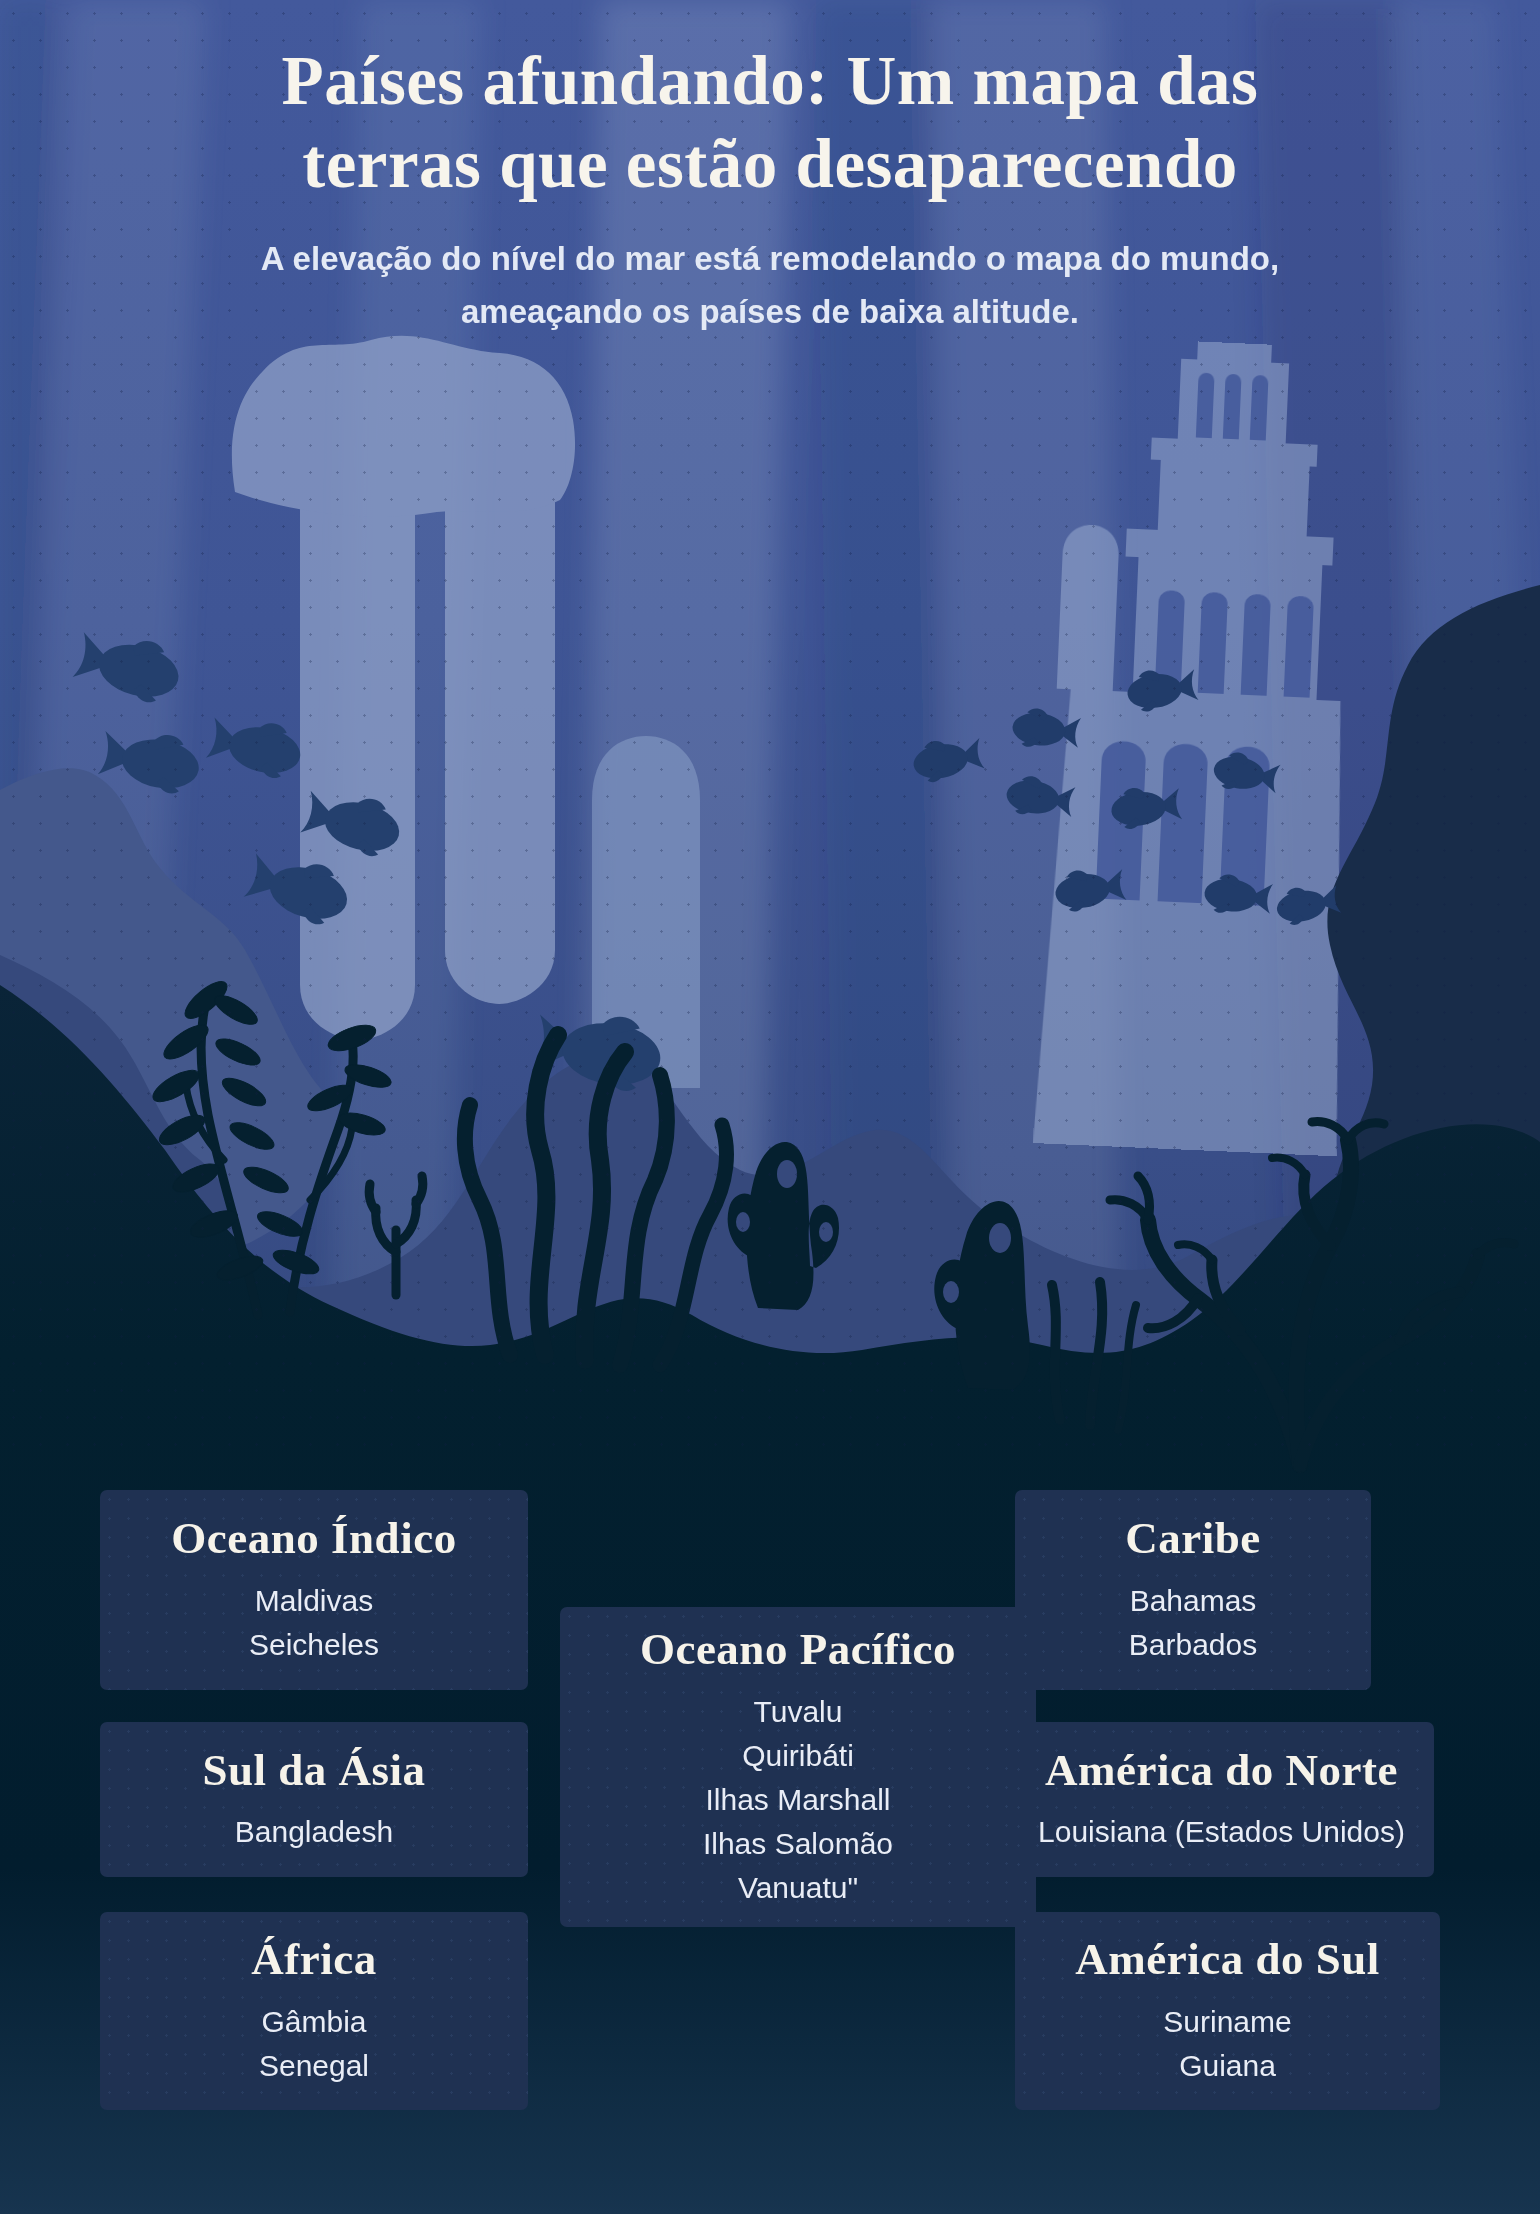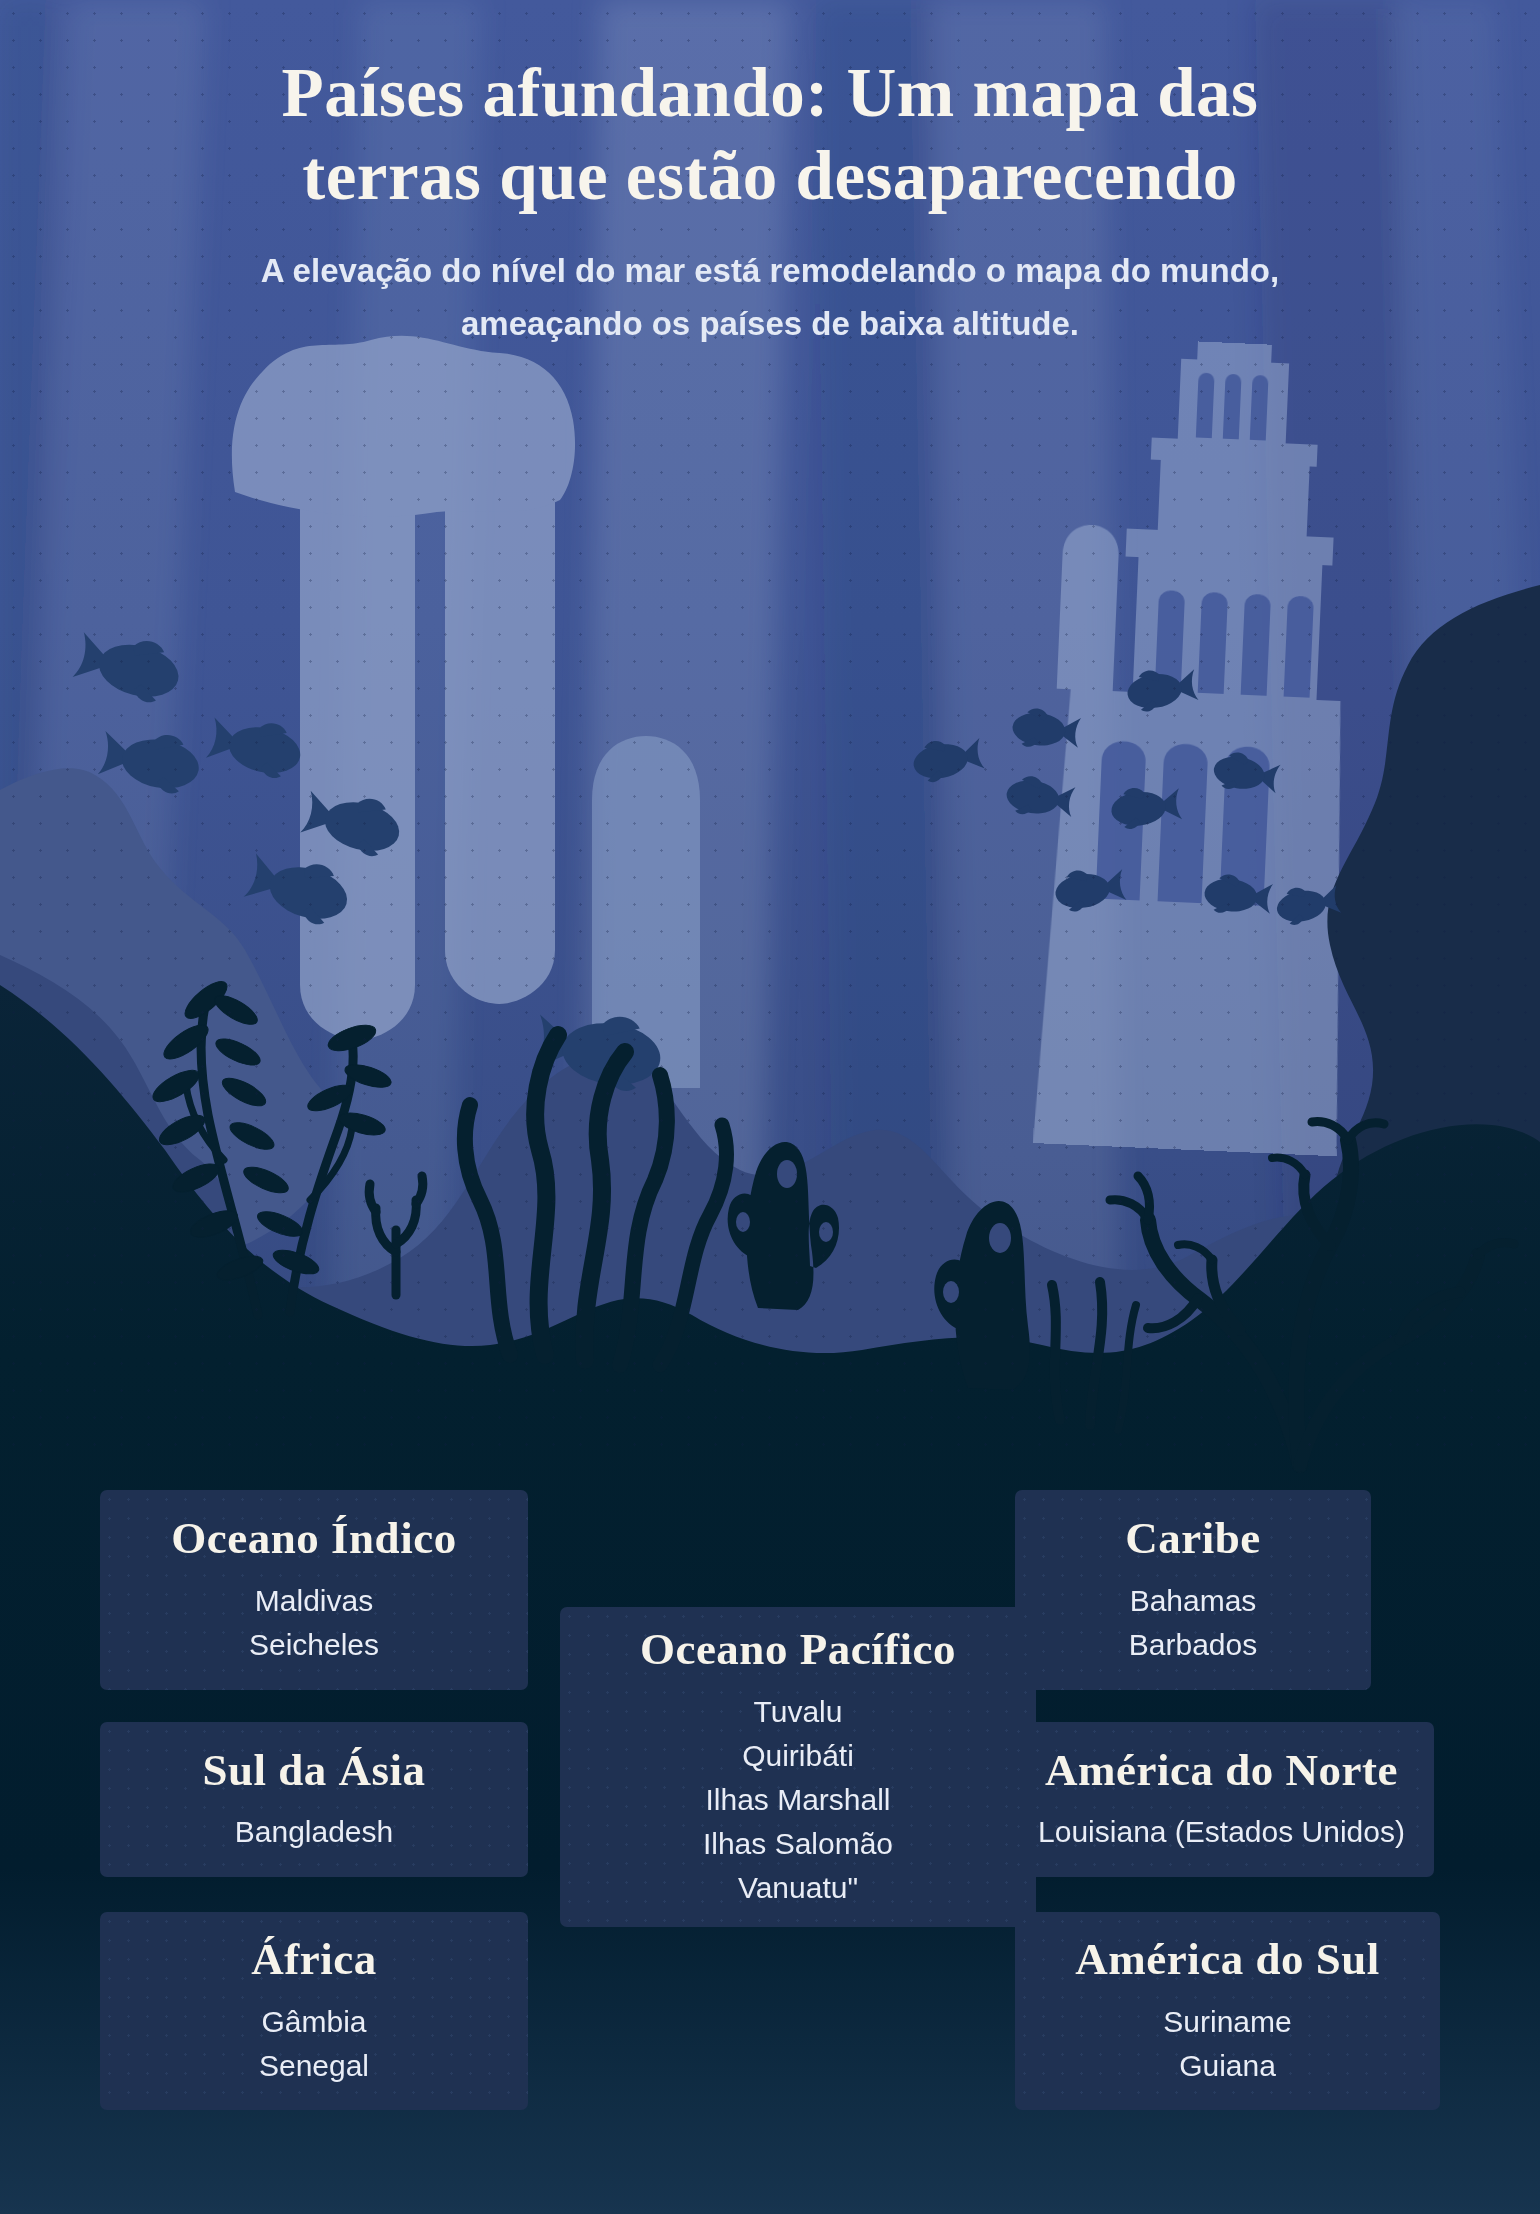--- a/index.html
+++ b/index.html
@@ -5,21 +5,21 @@
   html,body{margin:0;padding:0;background:#021d2f;}
   body{width:1540px;height:2214px;position:relative;overflow:hidden;
        font-family:"Liberation Sans", sans-serif;}
   .stage{position:absolute;inset:0;}
   svg.scene{position:absolute;left:0;top:0;width:1540px;height:2214px;display:block;}
   .texture{position:absolute;left:0;top:0;width:1540px;height:1470px;pointer-events:none;
            background-image:radial-gradient(rgba(16,28,66,0.28) 1.3px, transparent 1.4px);
            background-size:27px 27px;}
   header{position:absolute;left:0;top:0;width:100%;text-align:center;}
   .title{font-family:"Liberation Serif", serif;font-weight:700;color:#f7f4ec;
-         font-size:69px;line-height:1.2;margin-top:52px;letter-spacing:.5px;}
+         font-size:69px;line-height:1.2;margin-top:40px;letter-spacing:.5px;}
   .subtitle{color:#e3e9f5;font-size:33px;line-height:1.62;margin-top:26px;font-weight:700;}
   .card{position:absolute;background:#1f3152;border-radius:7px;color:#eef1f8;
         display:flex;flex-direction:column;justify-content:center;align-items:center;
         text-align:center;padding:10px 8px;box-sizing:border-box;
         background-image:radial-gradient(rgba(120,160,220,0.10) 1.2px, transparent 1.3px);
         background-size:19px 19px;}
   .card h2{font-family:"Liberation Serif", serif;font-weight:700;color:#f6f3ea;
            font-size:45px;margin:0 0 14px 0;line-height:1.15;letter-spacing:.5px;}
   .country{font-size:30px;line-height:44px;color:#e9edf6;}
 </style>

